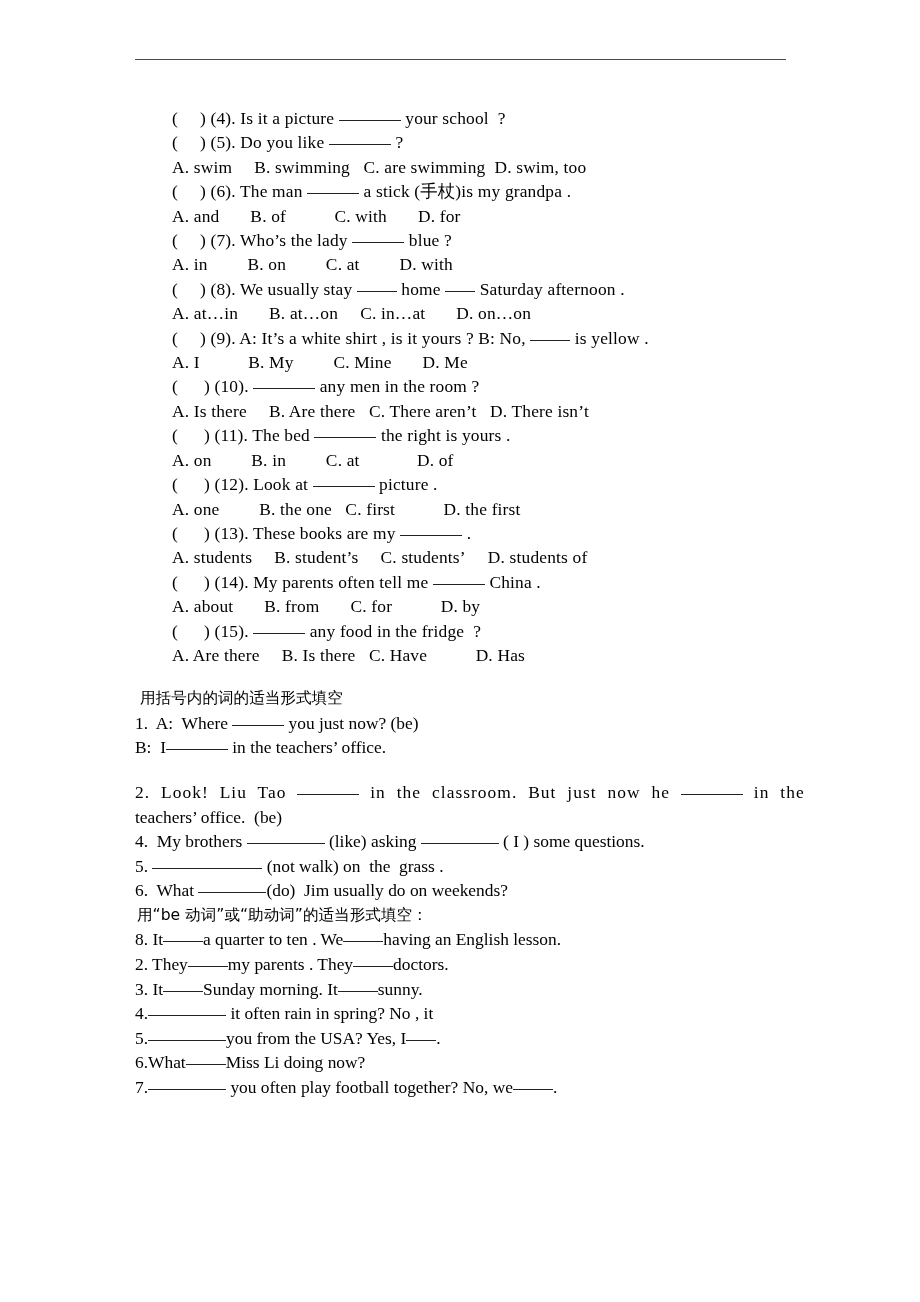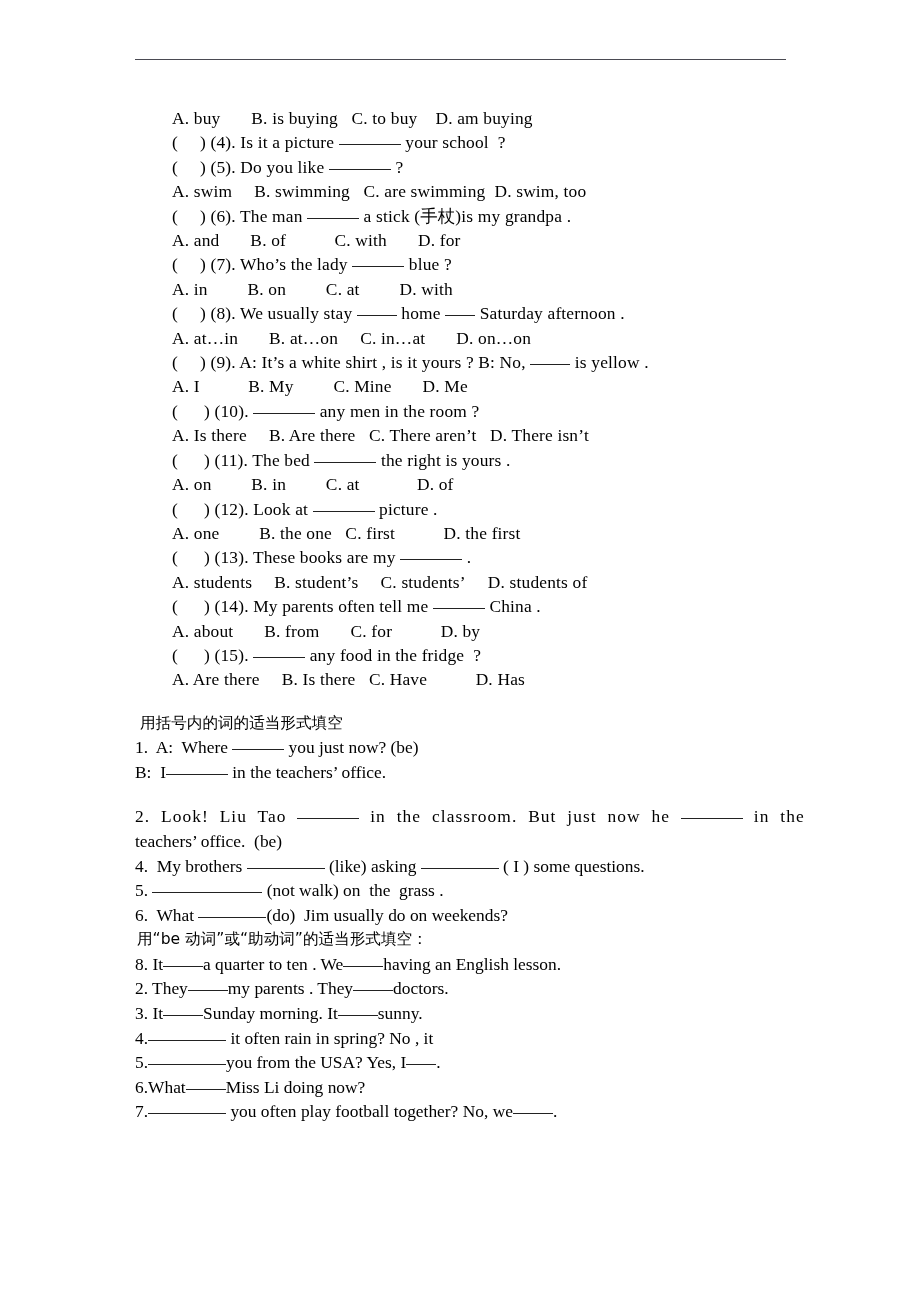--- a/index.html
+++ b/index.html
@@ -88,21 +88,20 @@
 </style>
 </head>
 <body>
 
 <div class="page">
 
   <div class="header-rule"></div>
 
   <div class="content">
 
-    <div class="line opts">A. buy   B. is buying   C. to buy    D. am buying</div>
 
     <div class="line stem"><span>(</span><span class="sp" style="width:22px"></span><span>)</span> <span>(4).</span> <span>Is it a picture </span><span class="blank b-l"></span><span> your school  ?</span></div>
 
     <div class="line stem"><span>(</span><span class="sp" style="width:22px"></span><span>)</span> <span>(5).</span> <span>Do you like </span><span class="blank b-l"></span><span> ?</span></div>
     <div class="line opts">A. swim  B. swimming   C. are swimming  D. swim, too</div>
 
     <div class="line stem"><span>(</span><span class="sp" style="width:22px"></span><span>)</span> <span>(6).</span> <span>The man </span><span class="blank b-m"></span><span> a stick (手杖)is my grandpa .</span></div>
     <div class="line opts">A. and   B. of    C. with   D. for</div>
 
     <div class="line stem"><span>(</span><span class="sp" style="width:22px"></span><span>)</span> <span>(7).</span> <span>Who’s the lady </span><span class="blank b-m"></span><span> blue ?</span></div>

